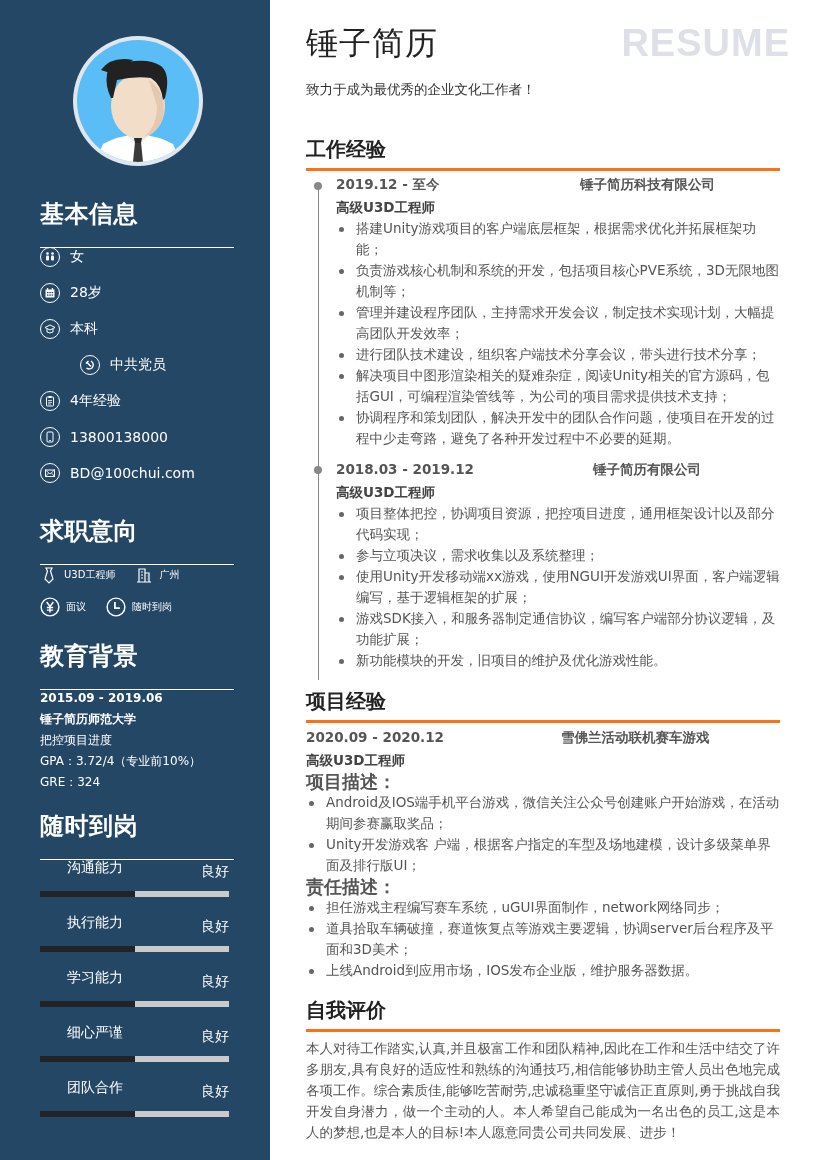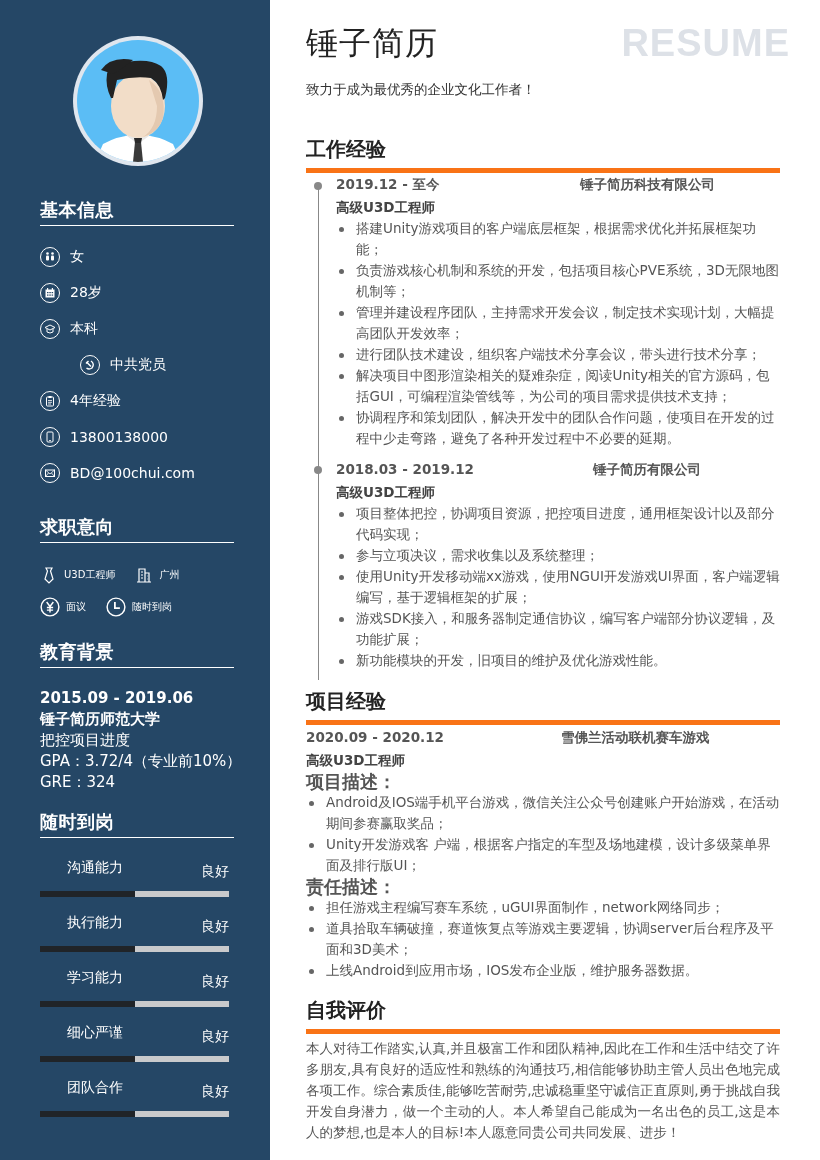--- a/index.html
+++ b/index.html
@@ -12,55 +12,55 @@
       background: #254766; color: #ffffff;
     }
     .avatar {
       position: absolute; left: 73px; top: 36px; width: 130px; height: 130px;
       border-radius: 50%; background: #dfe6ee; padding: 4px;
     }
     .avatar svg { width: 122px; height: 122px; display: block; }
 
     .side-title {
       position: absolute; left: 40px; width: 194px;
-      font-size: 18px; font-weight: bold; color: #ffffff; letter-spacing: 0.5px;
-      padding-bottom: 3px; border-bottom: 1.5px solid #ffffff;
+      font-size: 24px; font-weight: bold; color: #ffffff; letter-spacing: 0.5px;
+      padding-bottom: 17px; border-bottom: 1.5px solid #ffffff;
     }
     .info-row {
       position: absolute; left: 40px; height: 20px; display: flex; align-items: center;
       font-size: 14px; color: #ffffff;
     }
     .info-row .ico {
       width: 20px; height: 20px; border: 1.3px solid #ffffff; border-radius: 50%;
       display: flex; align-items: center; justify-content: center; margin-right: 10px;
     }
     .info-row .ico svg { width: 12px; height: 12px; }
 
     .intent-row { position: absolute; left: 40px; display: flex; align-items: center; font-size: 10px; }
     .intent-item { display: flex; align-items: center; margin-right: 14px; }
     .intent-item svg { width: 18px; height: 18px; margin-right: 6px; }
 
-    .edu { position: absolute; left: 40px; top: 688px; font-size: 15px; line-height: 21px; color: #ffffff; }
+    .edu { position: absolute; left: 40px; top: 688px; font-size: 12px; line-height: 21px; color: #ffffff; }
     .edu .b { font-weight: bold; }
 
     .skill { position: absolute; left: 40px; width: 189px; }
     .skill .row { display: flex; justify-content: space-between; font-size: 14px; margin-left: 27px; }
     .skill .row .lvl { margin-top: 4px; }
     .skill .bar { margin-top: 10px; height: 6px; background: #c9cacc; position: relative; }
     .skill .bar .fill { position: absolute; left: 0; top: 0; height: 6px; background: #202428; }
     .name { position: absolute; left: 306px; top: 22px; font-size: 32px; color: #222; letter-spacing: 1px; }
     .resume-mark {
       position: absolute; right: 30px; top: 22px; font-size: 38px; font-weight: bold;
       color: #dde1e7; letter-spacing: 1px; font-family: "Liberation Sans", sans-serif;
     }
     .motto { position: absolute; left: 306px; top: 81px; font-size: 13.5px; color: #333; }
 
     .sec-title {
       position: absolute; left: 306px; width: 474px; font-size: 20px; font-weight: bold;
-      color: #222; padding-bottom: 5px; border-bottom: 5px solid #f97316;
+      color: #222; padding-bottom: 5px; border-bottom: 3px solid #f97316;
     }
 
     .timeline-line { position: absolute; left: 318px; width: 1px; background: #888; }
     .tl-dot { position: absolute; left: 314px; width: 8px; height: 8px; border-radius: 50%; background: #888; }
 
     .job { position: absolute; left: 336px; width: 444px; color: #555; }
     .job-head { display: flex; font-size: 13.5px; font-weight: bold; color: #555; height: 21px; align-items: flex-start; }
     .job-head .date { width: 244px; }
     .job-role { font-size: 13.5px; font-weight: bold; color: #444; height: 21px; line-height: 21px; }
     ul.bul { list-style: none; }

